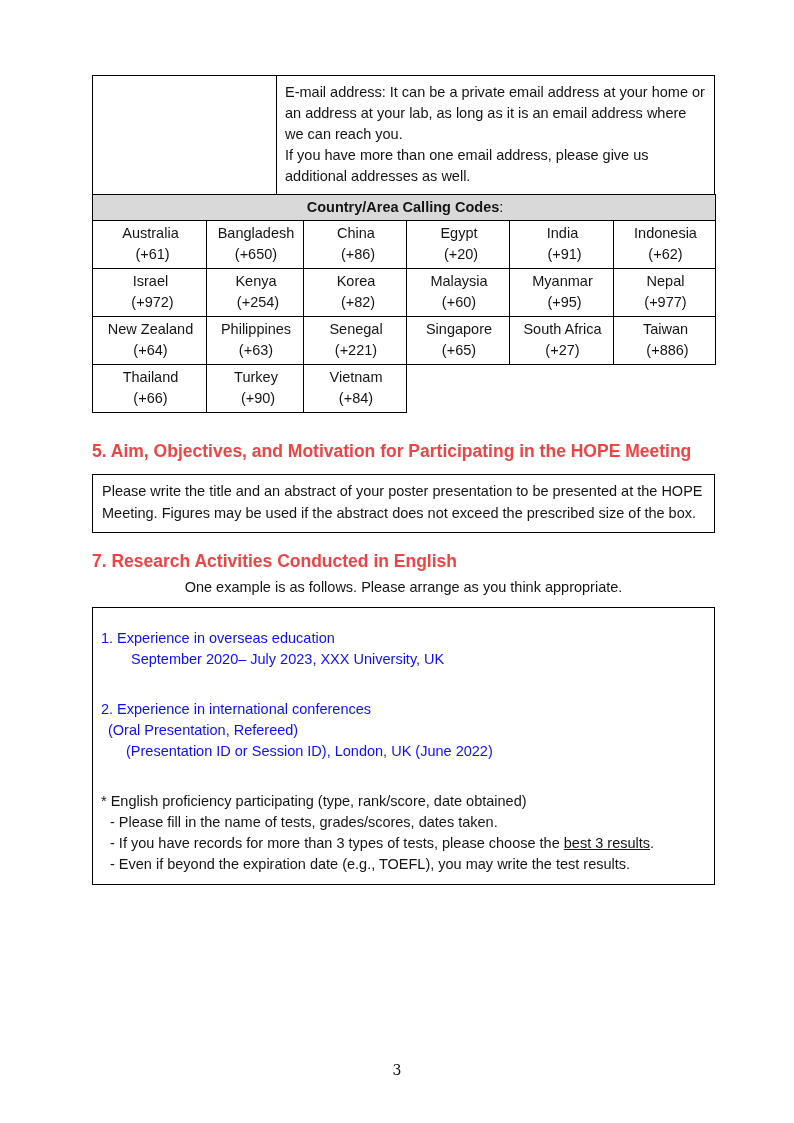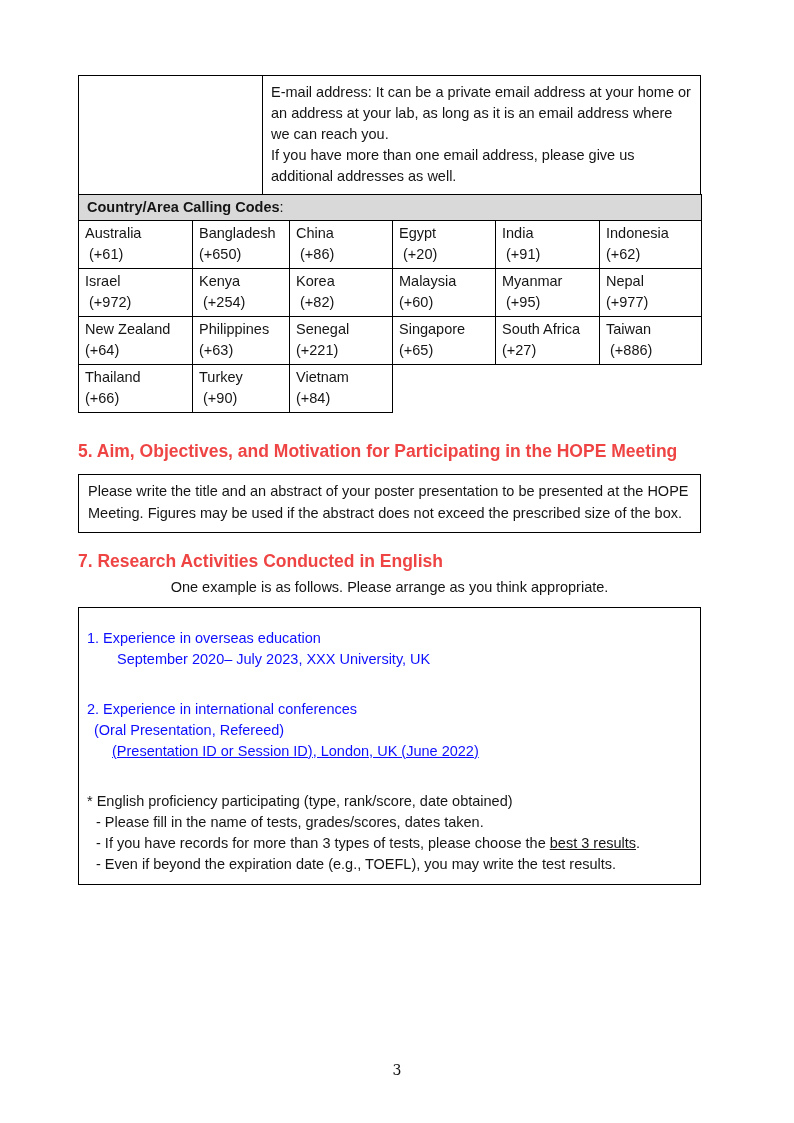--- a/index.html
+++ b/index.html
@@ -5,34 +5,34 @@
   * { margin:0; padding:0; box-sizing:border-box; }
   html,body { background:#ffffff; }
   .page {
     position:relative;
     width:794px; height:1123px;
     background:#ffffff;
     font-family:"Liberation Sans", sans-serif;
     color:#151515;
     overflow:hidden;
   }
-  .content { position:absolute; left:78px; top:75px; width:623px; }
+  .content { position:absolute; left:92px; top:75px; width:623px; }
 
   
   table { border-collapse:collapse; width:100%; }
   .email-table td {
     border:1.5px solid #000;
     vertical-align:top;
     font-size:14.5px; line-height:21px;
     padding:6px 8px 7px 8px;
   }
   .email-table .label-col { width:184px; }
 
   
-  .codes-table { margin-top:-1.5px; table-layout:fixed; }
+  .codes-table { margin-top:-1.5px; table-layout:fixed;text-align:center; }
   .codes-table td {
     border:1.5px solid #000;
     vertical-align:top;
     font-size:14.5px; line-height:21px;
     padding:2px 4px 3px 6px;
     white-space:pre-wrap;
   }
   .codes-table td.codes-header {
     background:#d9d9d9;
     font-size:14.5px; line-height:20px;
@@ -63,21 +63,21 @@
     margin-top:9px;
     border:1.5px solid #000;
     font-size:14.5px; line-height:21px;
     padding:8px 8px 9px 8px;
   }
   .blue { color:#0f0fff; }
   .bold { font-weight:normal;margin-top:12px; }
   .indent1 { padding-left:30px; }
   .indent-sub { padding-left:7px; }
   .ref-line { padding-left:11px; white-space:nowrap; }
-  .ref-line2 { padding-left:25px;text-decoration:underline; }
+  .ref-line2 { padding-left:25px; }
   .cert-line { padding-left:9px; }
   .spacer { height:17px; }
   .u { text-decoration:underline; }
 
   .page-number {
     position:absolute; left:0; right:0; top:1062px;
     text-align:center;
     font-family:"DejaVu Serif", serif;
     font-size:14px; color:#111;
   }

